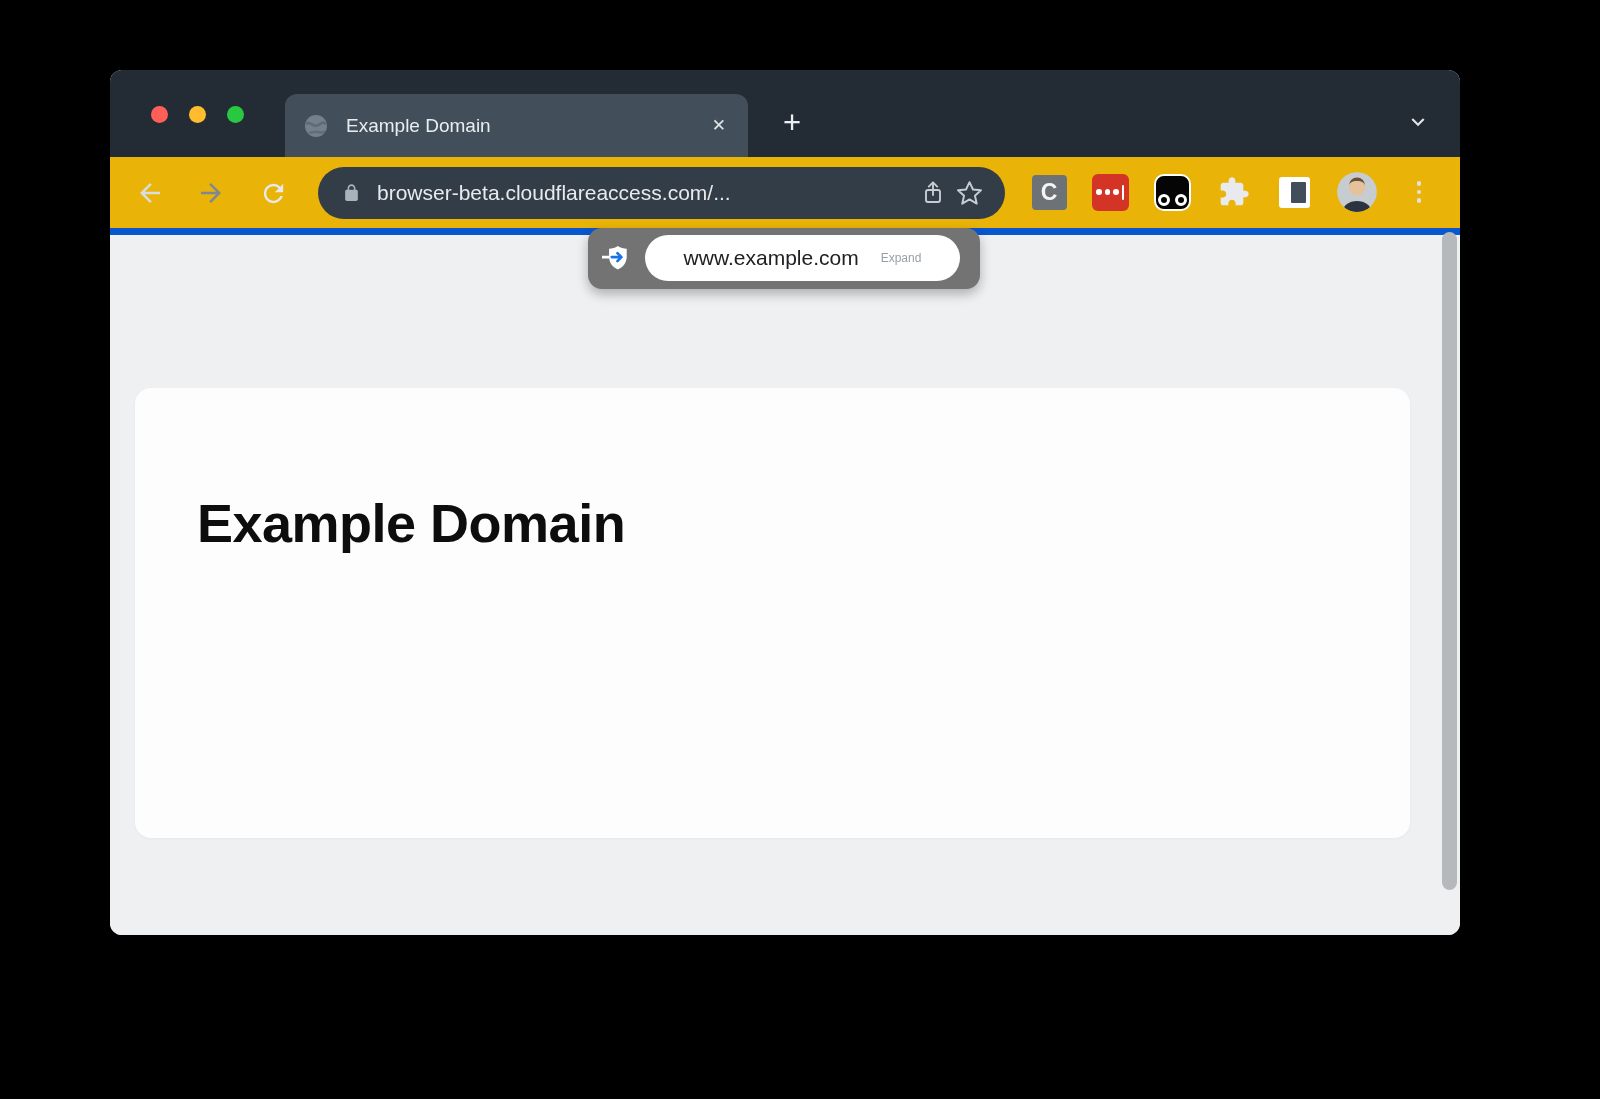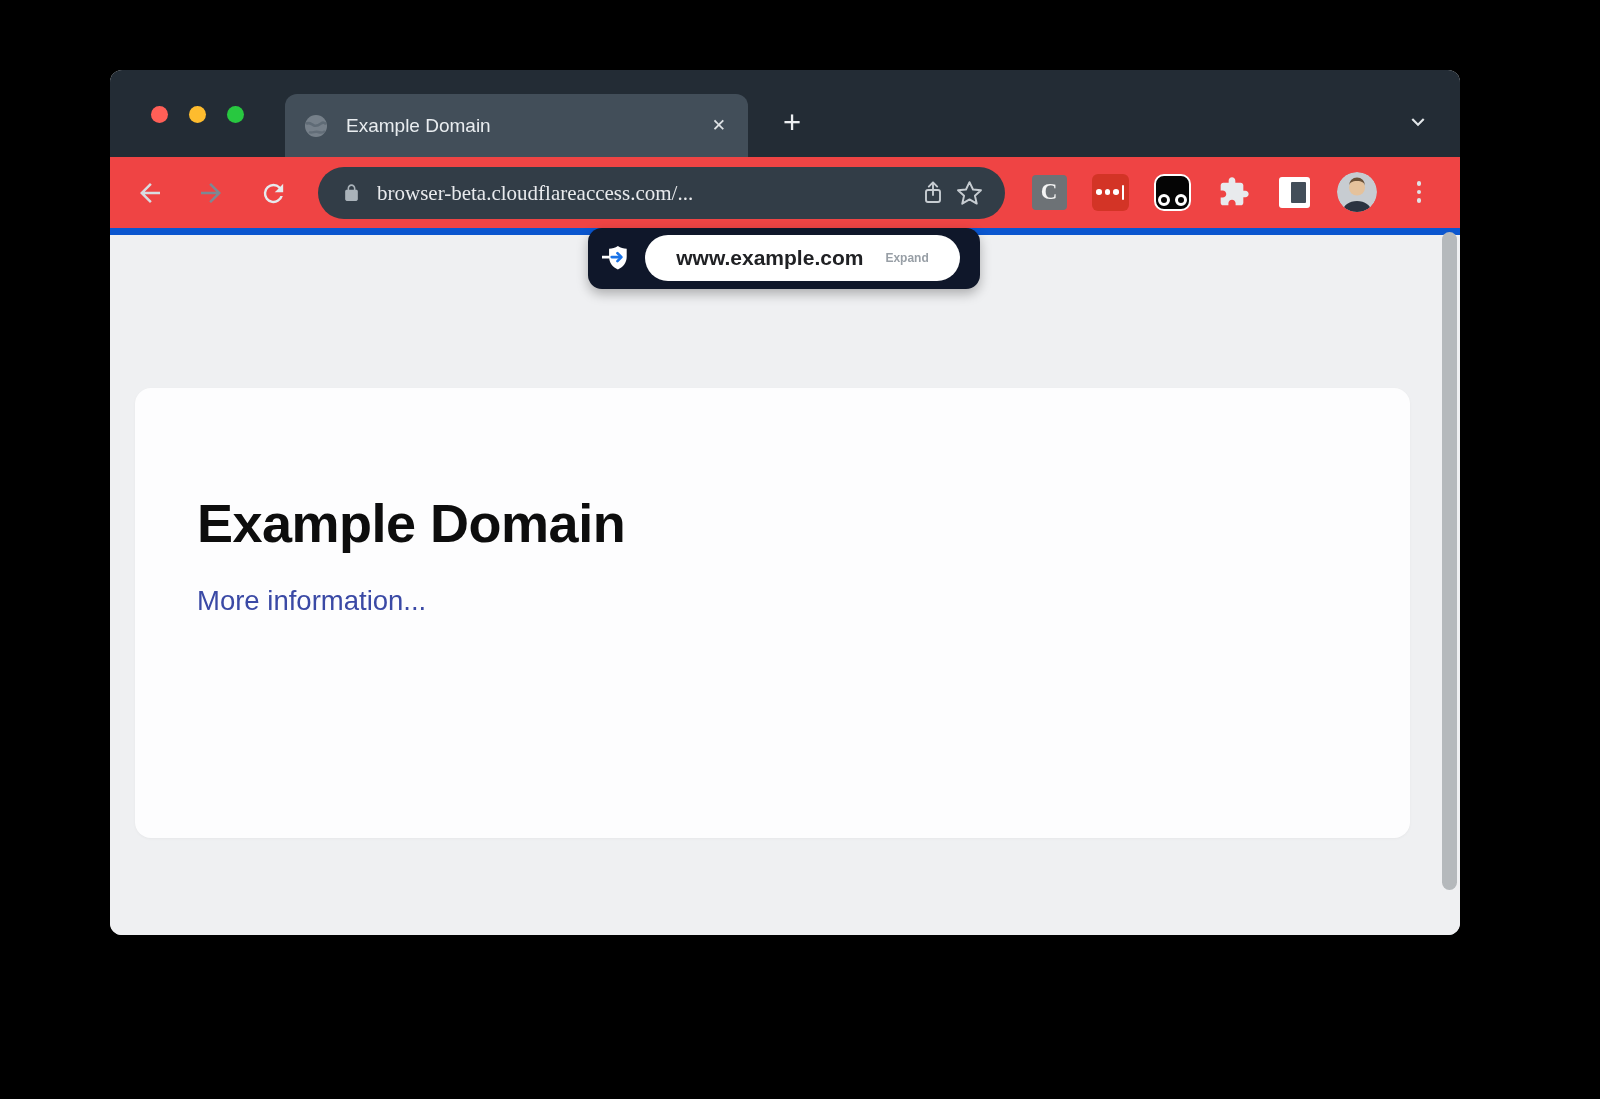--- a/index.html
+++ b/index.html
@@ -18,21 +18,21 @@
     border-radius:12px 12px 0 0;display:flex;align-items:center;padding:0 18px;box-sizing:border-box;}
   .favicon{width:26px;height:26px;flex:0 0 auto;}
   .tab-title{margin-left:17px;font-size:19px;color:#e9edf0;white-space:nowrap;overflow:hidden;flex:1;}
   .tab-close{flex:0 0 auto;color:#dfe3e6;font-size:17px;line-height:1;padding:4px;cursor:default;}
   .newtab{position:absolute;left:663px;top:33px;width:38px;height:38px;display:flex;align-items:center;
     justify-content:center;color:#eceff1;font-size:31px;font-weight:300;line-height:1;}
   .strip-chevron{position:absolute;left:1290px;top:34px;width:36px;height:36px;display:flex;
     align-items:center;justify-content:center;}
 
   
-  .toolbar{position:relative;height:71px;background:#ef4444;font-family:Liberation Serif, serif;}
+  .toolbar{position:relative;height:71px;background:#eab308;}
   .navbtn{position:absolute;top:18px;width:36px;height:36px;display:flex;align-items:center;justify-content:center;}
   .nav-back{left:22px;} .nav-fwd{left:83px;} .nav-reload{left:145px;}
   .addressbar{position:absolute;left:208px;top:10px;width:687px;height:52px;border-radius:26px;
     background:#323d47;display:flex;align-items:center;padding:0 18px 0 22px;box-sizing:border-box;}
   .url-text{margin-left:15px;font-size:21px;color:#e8eaed;white-space:nowrap;overflow:hidden;flex:1;}
   .bar-ic{flex:0 0 auto;display:flex;align-items:center;justify-content:center;width:36px;height:36px;}
   .ext{position:absolute;top:13px;width:44px;height:44px;display:flex;align-items:center;justify-content:center;}
   .ext-c-box{width:35px;height:35px;background:#6d7276;border-radius:4px;display:flex;align-items:center;
     justify-content:center;color:#f4f4f4;font-weight:bold;font-size:23px;}
   .ext-lp{width:37px;height:37px;background:#d33426;border-radius:6px;display:flex;align-items:center;
@@ -47,22 +47,22 @@
   .ext-panel{width:31px;height:31px;background:#fff;border-radius:3px;position:relative;}
   .ext-panel i{position:absolute;right:4px;top:5px;width:15px;height:21px;background:#424e59;border-radius:1px;}
   .avatar{width:40px;height:40px;border-radius:50%;overflow:hidden;}
   .kebab{display:flex;flex-direction:column;gap:4px;align-items:center;}
   .kebab i{width:4.5px;height:4.5px;border-radius:50%;background:#dfe3e6;}
 
   
   .blueline{height:7px;background:#0a56cf;}
 
   
-  .iso-pill{position:absolute;left:478px;top:158px;width:392px;height:61px;background:#0f172a;
-    border-radius:14px;box-shadow:0 5px 12px rgba(0,0,0,.28);z-index:20;font-weight:bold;}
+  .iso-pill{position:absolute;left:478px;top:158px;width:392px;height:61px;background:#737373;
+    border-radius:14px;box-shadow:0 5px 12px rgba(0,0,0,.28);z-index:20;}
   .iso-shield{position:absolute;left:14px;top:16px;}
   .iso-inner{position:absolute;left:57px;top:7px;width:315px;height:46px;background:#fff;border-radius:23px;
     display:flex;align-items:center;justify-content:center;gap:22px;}
   .iso-host{font-size:21px;color:#202124;}
   .iso-expand{font-size:12px;color:#989fa6;}
 
   
   .content{position:absolute;left:0;top:165px;width:1350px;height:700px;background:#eff0f2;}
   .card{position:absolute;left:25px;top:153px;width:1275px;height:450px;background:#fdfdfe;
     border-radius:16px;box-shadow:0 1px 3px rgba(0,0,0,.04);box-sizing:border-box;
@@ -213,20 +213,19 @@
       </span>
       <div class="iso-inner">
         <span class="iso-host">www.example.com</span>
         <span class="iso-expand">Expand</span>
       </div>
     </div>
 
     <div class="content">
       <div class="card">
         <h1>Example Domain</h1>
-        <a href="#">More information...</a>
       </div>
     </div>
 
     <div class="scroll-thumb"></div>
 
   </div>
 </div>
 
 </body></html>

